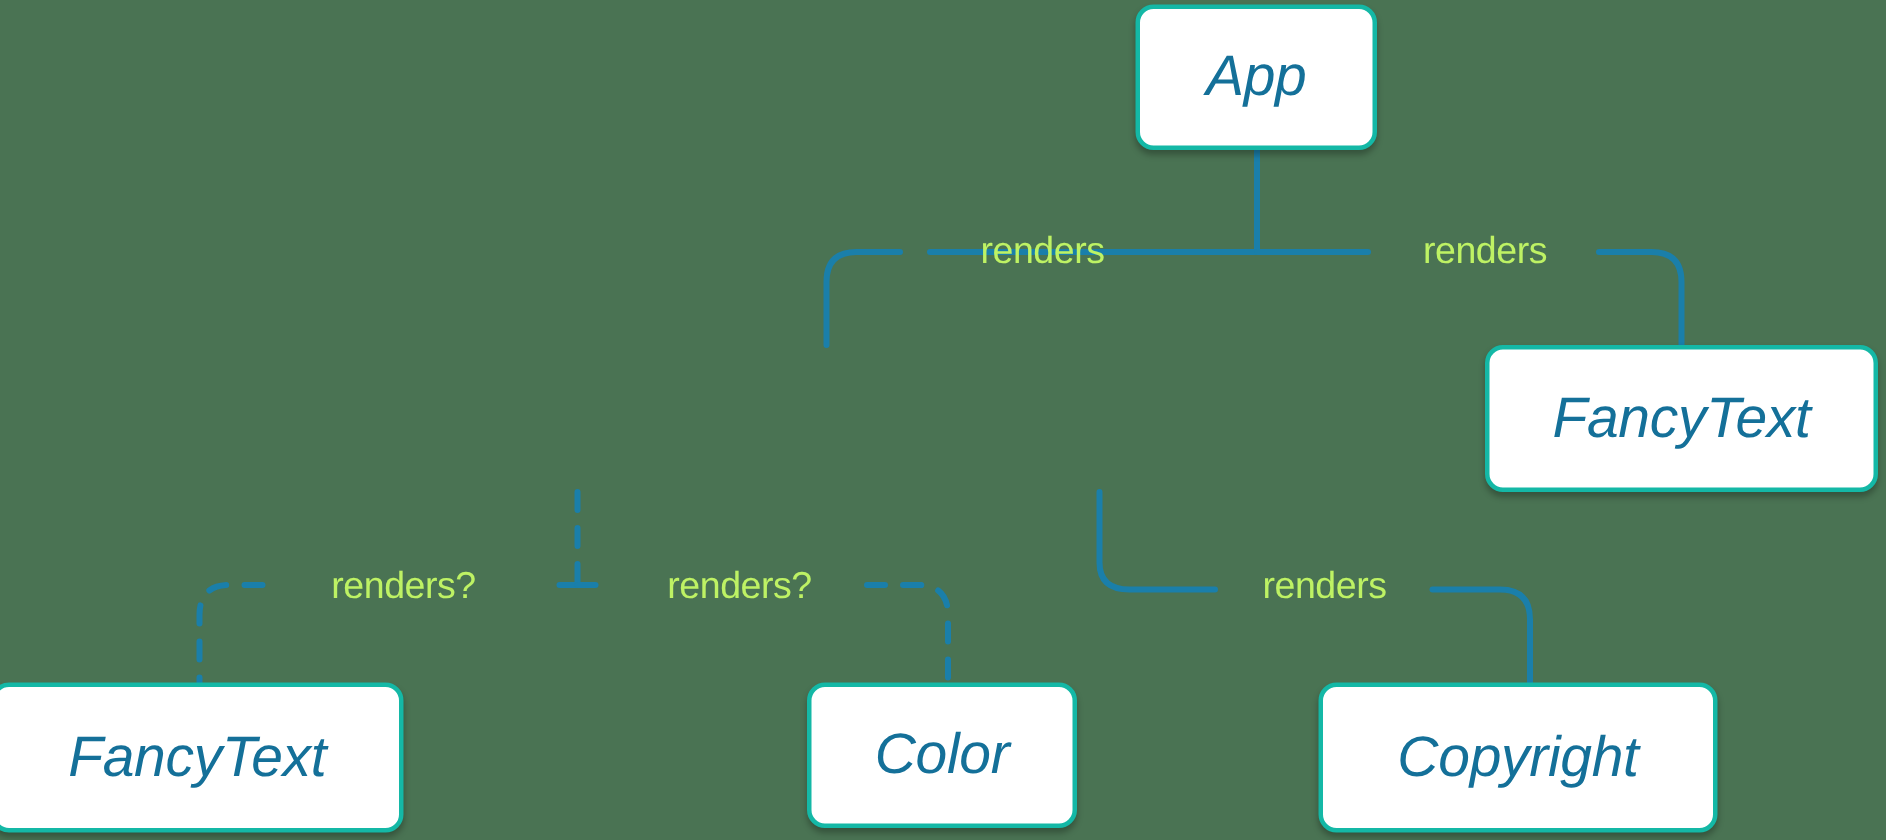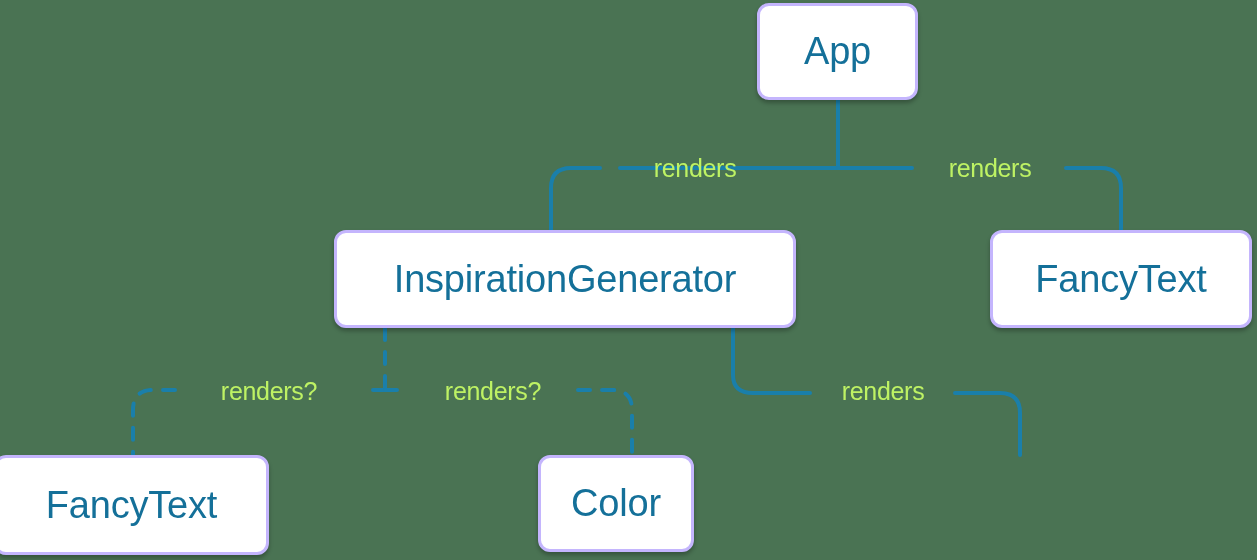--- a/index.html
+++ b/index.html
@@ -22,31 +22,32 @@
     position: absolute;
     left: 0;
     top: 0;
     width: 1257px;
     height: 560px;
   }
   .node {
     position: absolute;
     box-sizing: border-box;
     background: #ffffff;
-    border: 3px solid #c4b5fd;
+    border: 3px solid #14b8a6;
     border-radius: 12px;
     box-shadow: 0 3px 4px rgba(0,0,0,0.28);
     display: flex;
     align-items: center;
     justify-content: center;
     color: #147099;
     font-size: 38px;
     font-weight: 400;
     letter-spacing: -0.2px;
     white-space: nowrap;
+    font-style: italic;
   }
   .node-label {
     color: #147099;
   }
   .edge-label {
     position: absolute;
     color: #bef264;
     font-size: 25px;
     font-weight: 400;
     letter-spacing: -0.3px;
@@ -80,36 +81,36 @@
 
       <path d="M385,390 L408,390" stroke-dasharray="12 12"></path>
       <path d="M578,390 L612,390 Q632,390 632,410 L632,455" stroke-dasharray="12 12"></path>
     </g>
   </svg>
 
   <div class="node" style="left:757px; top:3px; width:161px; height:97px;">
     <span class="node-label">App</span>
   </div>
 
-  <div class="node" style="left:334px; top:230px; width:462px; height:98px;">
-    <span class="node-label">InspirationGenerator</span>
-  </div>
 
   <div class="node" style="left:990px; top:230px; width:262px; height:98px;">
     <span class="node-label">FancyText</span>
   </div>
 
   <div class="node" style="left:-6px; top:455px; width:275px; height:100px;">
     <span class="node-label">FancyText</span>
   </div>
 
-  <div class="node" style="left:538px; top:455px; width:156px; height:97px;">
+  <div class="node" style="left:538px; top:455px; width:180px; height:97px;">
     <span class="node-label">Color</span>
   </div>
 
+  <div class="node" style="left:879px; top:455px; width:266px; height:100px;">
+    <span class="node-label">Copyright</span>
+  </div>
 
   <div class="edge-label" style="left:695px; top:168px;">renders</div>
 
   <div class="edge-label" style="left:990px; top:168px;">renders</div>
 
   <div class="edge-label" style="left:269px; top:391px;">renders?</div>
 
   <div class="edge-label" style="left:493px; top:391px;">renders?</div>
 
   <div class="edge-label" style="left:883px; top:391px;">renders</div>

